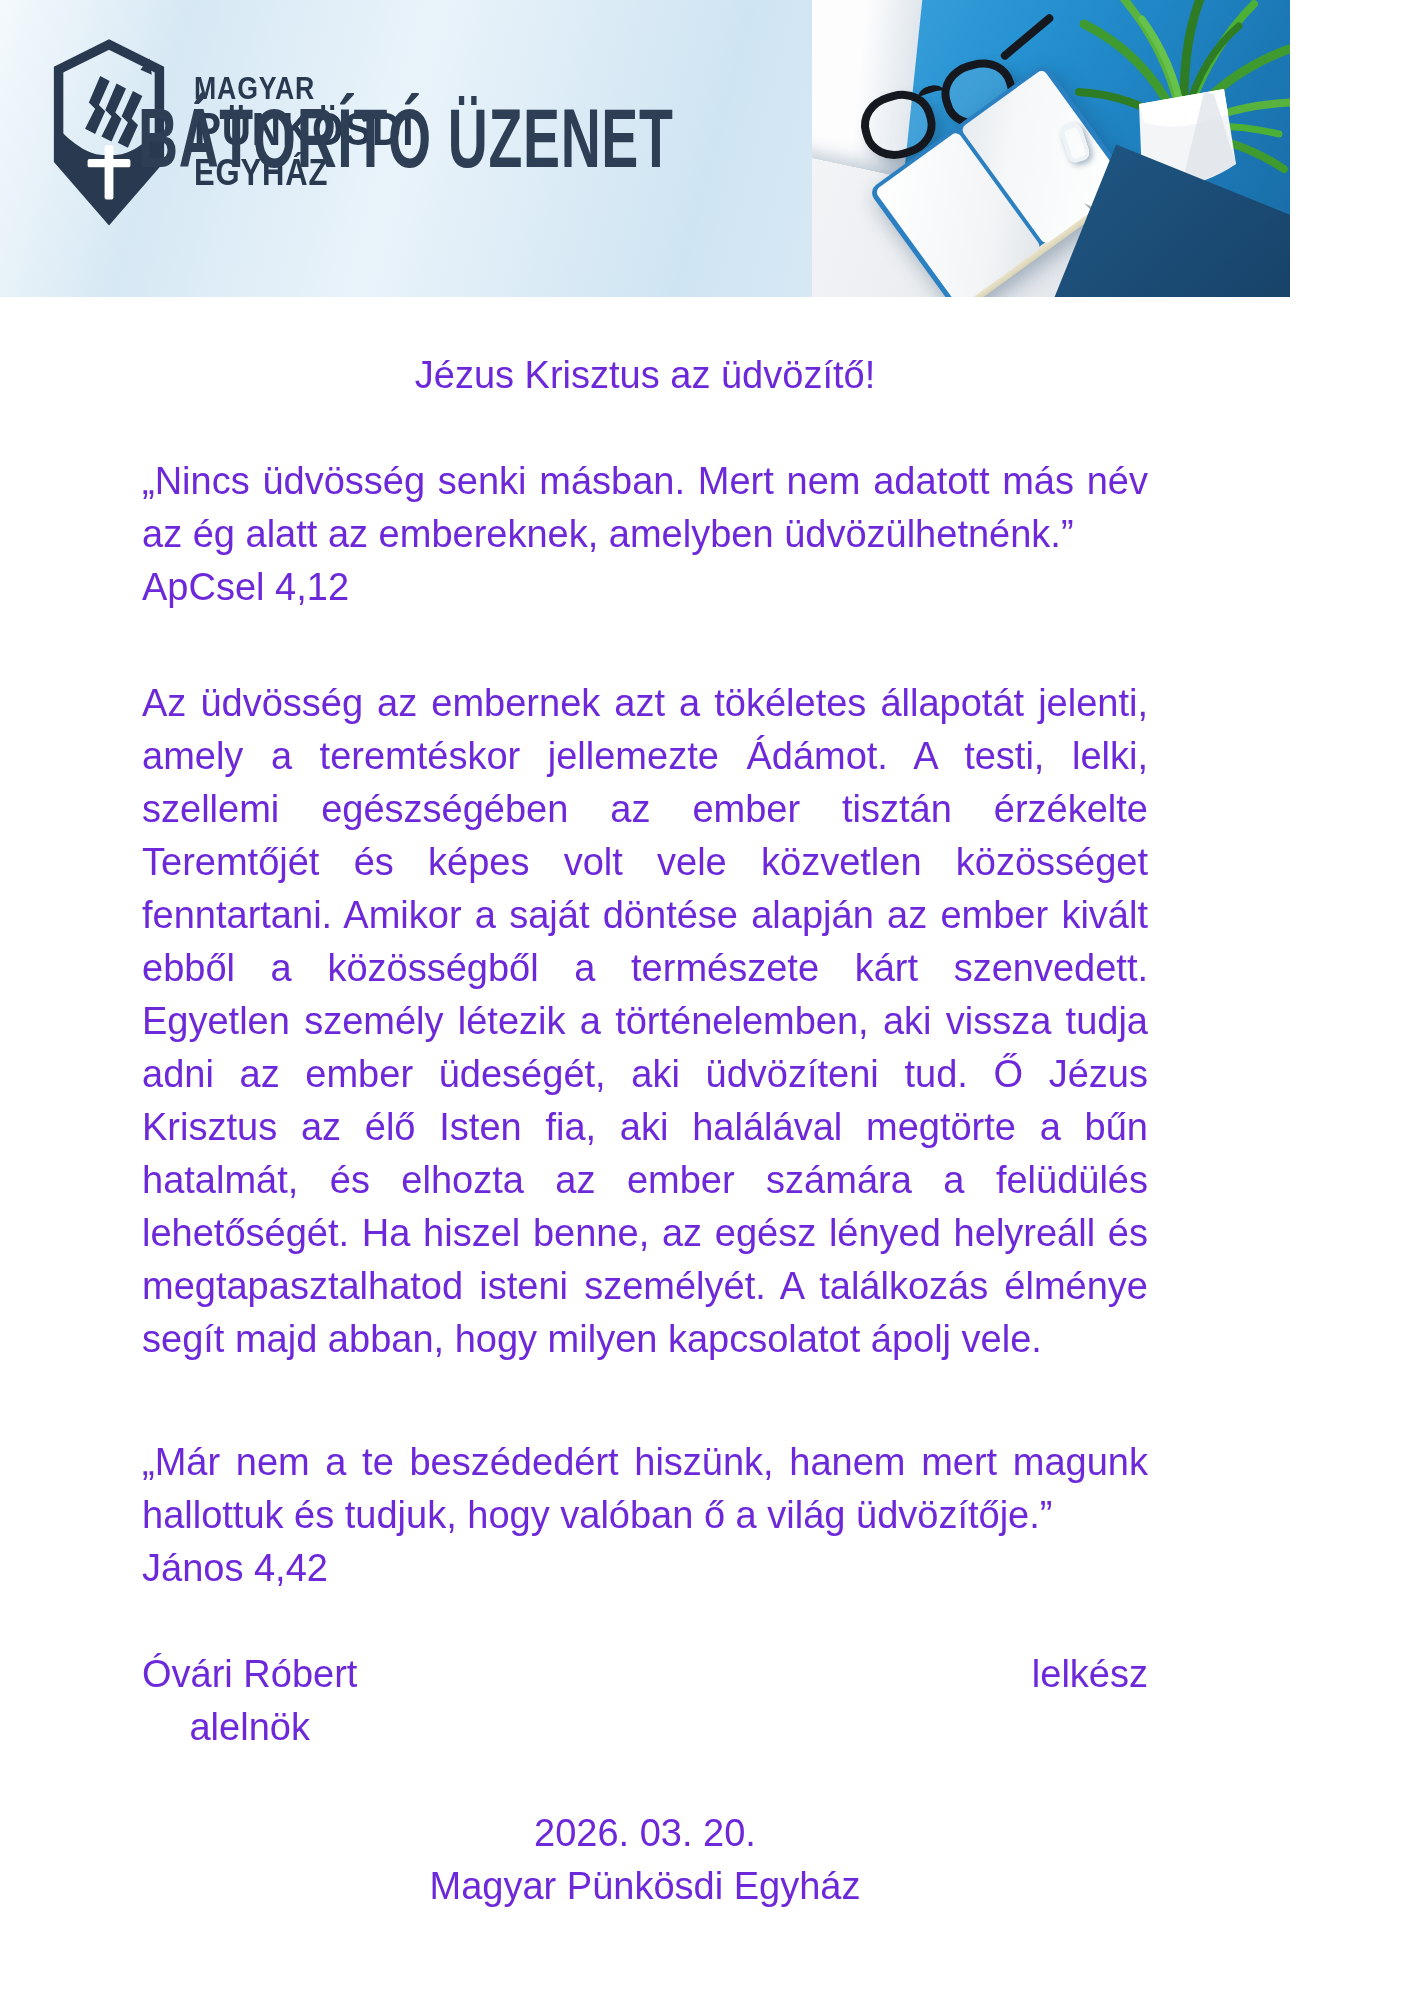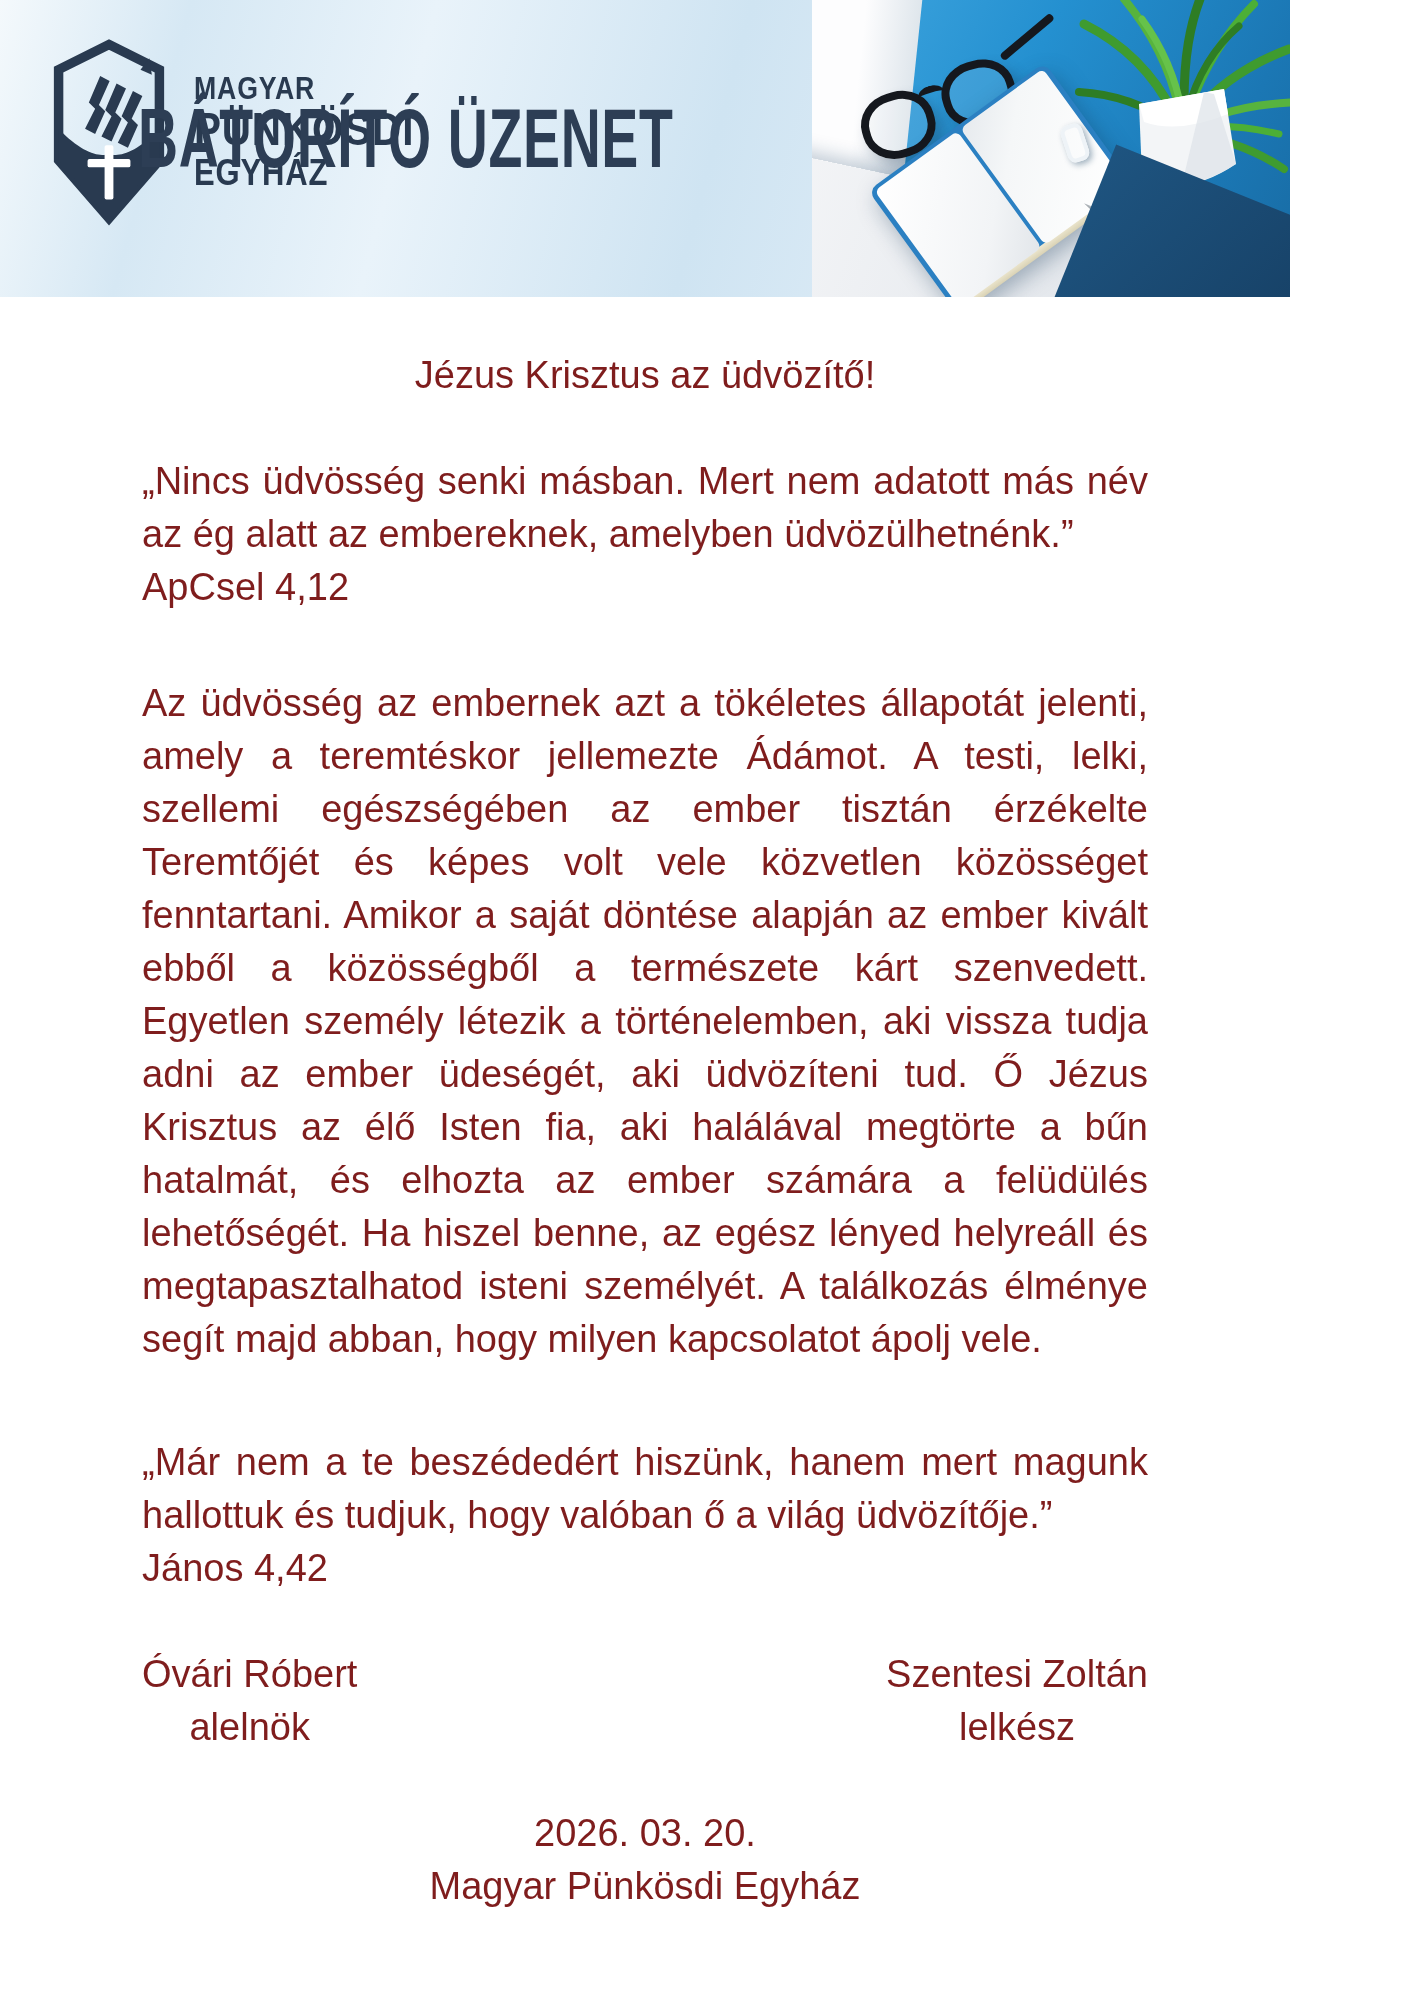--- a/index.html
+++ b/index.html
@@ -116,21 +116,21 @@
   .corner-wedge{
     position:absolute;right:-70px;bottom:-85px;width:290px;height:190px;
     transform:rotate(22deg);
     background:linear-gradient(115deg,#1e5480,#143a5d);
   }
   .plant{position:absolute;right:-14px;top:-16px;}
 
   
   .doc{
     padding:52px 142px 0 142px;
-    color:#7f1d1d;
+    color:#6d28d9;
     font-size:38px;line-height:53px;
   }
   .doc p{margin:53px 0 0 0;}
   .doc p.flow{margin-top:0;}
   .center{text-align:center;}
   .justify{text-align:justify;text-justify:inter-word;}
   .right{text-align:left;}
   .body-par{margin-top:63px !important;}
   .quote2{margin-top:70px !important;}
   .sig-row{
@@ -224,21 +224,20 @@
 
     <p class="justify quote2">„Már nem a te beszédedért hiszünk, hanem mert magunk hallottuk és tudjuk, hogy valóban ő a világ üdvözítője.”</p>
     <p class="right flow">János 4,42</p>
 
     <div class="sig-row">
       <div class="sig">
         <span>Óvári Róbert</span>
         <span>alelnök</span>
       </div>
       <div class="sig">
-        <span>Szentesi Zoltán</span>
         <span>lelkész</span>
       </div>
     </div>
 
     <p class="center">2026. 03. 20.</p>
     <p class="center flow">Magyar Pünkösdi Egyház</p>
 
   </main>
 </div>
 

